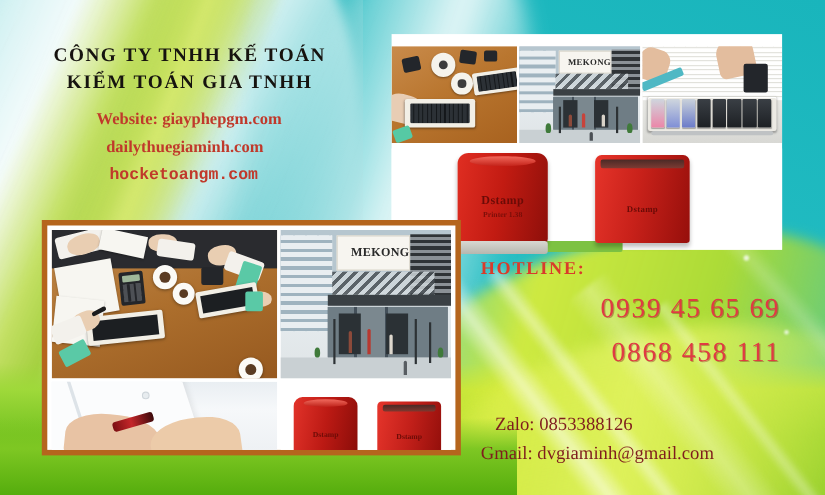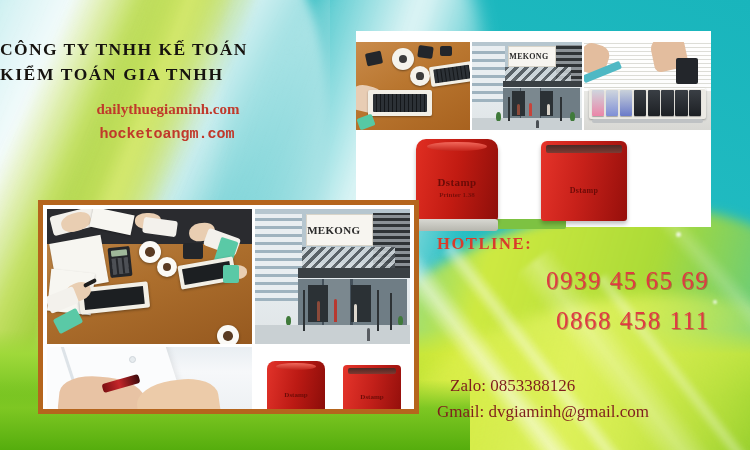--- a/index.html
+++ b/index.html
@@ -46,21 +46,21 @@
   .streak{position:absolute;background:linear-gradient(90deg,rgba(255,255,255,0),rgba(255,255,255,.55),rgba(255,255,255,0));
     transform-origin:center;filter:blur(2px);}
   .st1{left:470px;top:200px;width:34px;height:330px;transform:rotate(-38deg);}
   .st2{left:530px;top:215px;width:22px;height:300px;transform:rotate(-38deg);opacity:.8;}
   .st3{left:600px;top:230px;width:46px;height:290px;transform:rotate(-38deg);opacity:.5;}
   .st4{left:672px;top:250px;width:18px;height:260px;transform:rotate(-38deg);opacity:.6;}
   .st5{left:700px;top:120px;width:26px;height:300px;transform:rotate(-42deg);opacity:.35;}
   .sparkle{position:absolute;border-radius:50%;background:rgba(255,255,255,.75);filter:blur(1px);}
 
   
-  .company{position:absolute;left:0;top:37px;width:345px;
+  .company{position:absolute;left:0;top:37px;width:345px;text-align:center;
     color:#16130f;font-weight:bold;font-size:17.5px;letter-spacing:1.4px;line-height:25px;
     font-family:"Liberation Serif",serif;}
   .company .l2{letter-spacing:1.6px;}
 
   .weblines{position:absolute;left:0;top:97px;width:330px;text-align:center;
     color:#c0392b;font-weight:bold;font-size:15px;line-height:25px;
     font-family:"Liberation Serif",serif;}
   .weblines div{white-space:nowrap;}
   .wl1{padding-left:14px;}
   .wl2{padding-left:6px;text-align:center;}
@@ -109,21 +109,21 @@
   .art-desk .blk{position:absolute;background:#23262b;border-radius:2px;}
   .art-desk .hand{position:absolute;background:#e8cdb4;border-radius:40% 40% 20% 20%;}
   .art-desk .mint{position:absolute;background:#56c9a4;border-radius:2px;}
 
   
   .art-bldg{position:absolute;inset:0;background:linear-gradient(to bottom,#cfd9de 0%,#e6ecef 55%,#dfe4e6 100%);}
   .art-bldg .sky{position:absolute;left:0;top:0;right:0;height:40%;background:#b6c6cf;}
   .art-bldg .lwing{position:absolute;left:0;top:4%;width:30%;bottom:32%;background:#e9eef1;
     background-image:repeating-linear-gradient(0deg,#9fb3bf 0 3px,#e9eef1 3px 8px),repeating-linear-gradient(90deg,#9fb3bf 0 2px,transparent 2px 11px);}
   .art-bldg .sign{position:absolute;left:33%;top:4%;width:42%;height:22%;background:#f7f5f0;
-    border:1px solid #d8d4c9;display:flex;align-items:center;justify-content:flex-start;}
+    border:1px solid #d8d4c9;display:flex;align-items:center;justify-content:flex-end;}
   .art-bldg .sign span{font-family:"Liberation Serif",serif;font-weight:bold;font-size:8px;color:#2a2a2a;letter-spacing:.3px;}
   .art-bldg .louver{position:absolute;right:0;top:3%;width:24%;height:46%;
     background:repeating-linear-gradient(0deg,#2f3336 0 3px,#8b9196 3px 6px);}
   .art-bldg .zig{position:absolute;left:30%;top:28%;width:60%;height:16%;
     background:repeating-linear-gradient(135deg,#4a5156 0 3px,#cfd7db 3px 7px);opacity:.85;}
   .art-bldg .canopy{position:absolute;left:28%;top:44%;right:0;height:7%;background:#3a4044;}
   .art-bldg .glass{position:absolute;left:28%;top:52%;right:2%;bottom:14%;background:#5c6a72;
     background-image:linear-gradient(90deg,#6f7d85 0 22%,#44505a 22% 24%,#7b888f 24% 48%,#44505a 48% 50%,#6f7d85 50% 100%);}
   .art-bldg .door{position:absolute;background:#2b3135;}
   .art-bldg .ground{position:absolute;left:0;bottom:0;right:0;height:14%;background:#c9d0d3;}
@@ -401,20 +401,21 @@
       </div>
     </div>
   </div>
 
   <div class="company">
     <div class="l1">CÔNG TY TNHH KẾ TOÁN</div>
     <div class="l2">KIỂM TOÁN GIA TNHH</div>
   </div>
 
   <div class="weblines">
+    <div class="wl1">Website: giayphepgm.com</div>
     <div class="wl2">dailythuegiaminh.com</div>
     <div class="wl3">hocketoangm.com</div>
   </div>
 
   <div class="hotline-label">HOTLINE:</div>
   <div class="phone phone1">0939 45 65 69</div>
   <div class="phone phone2">0868 458 111</div>
 
   <div class="contact zalo">Zalo: 0853388126</div>
   <div class="contact gmail">Gmail: dvgiaminh@gmail.com</div>

